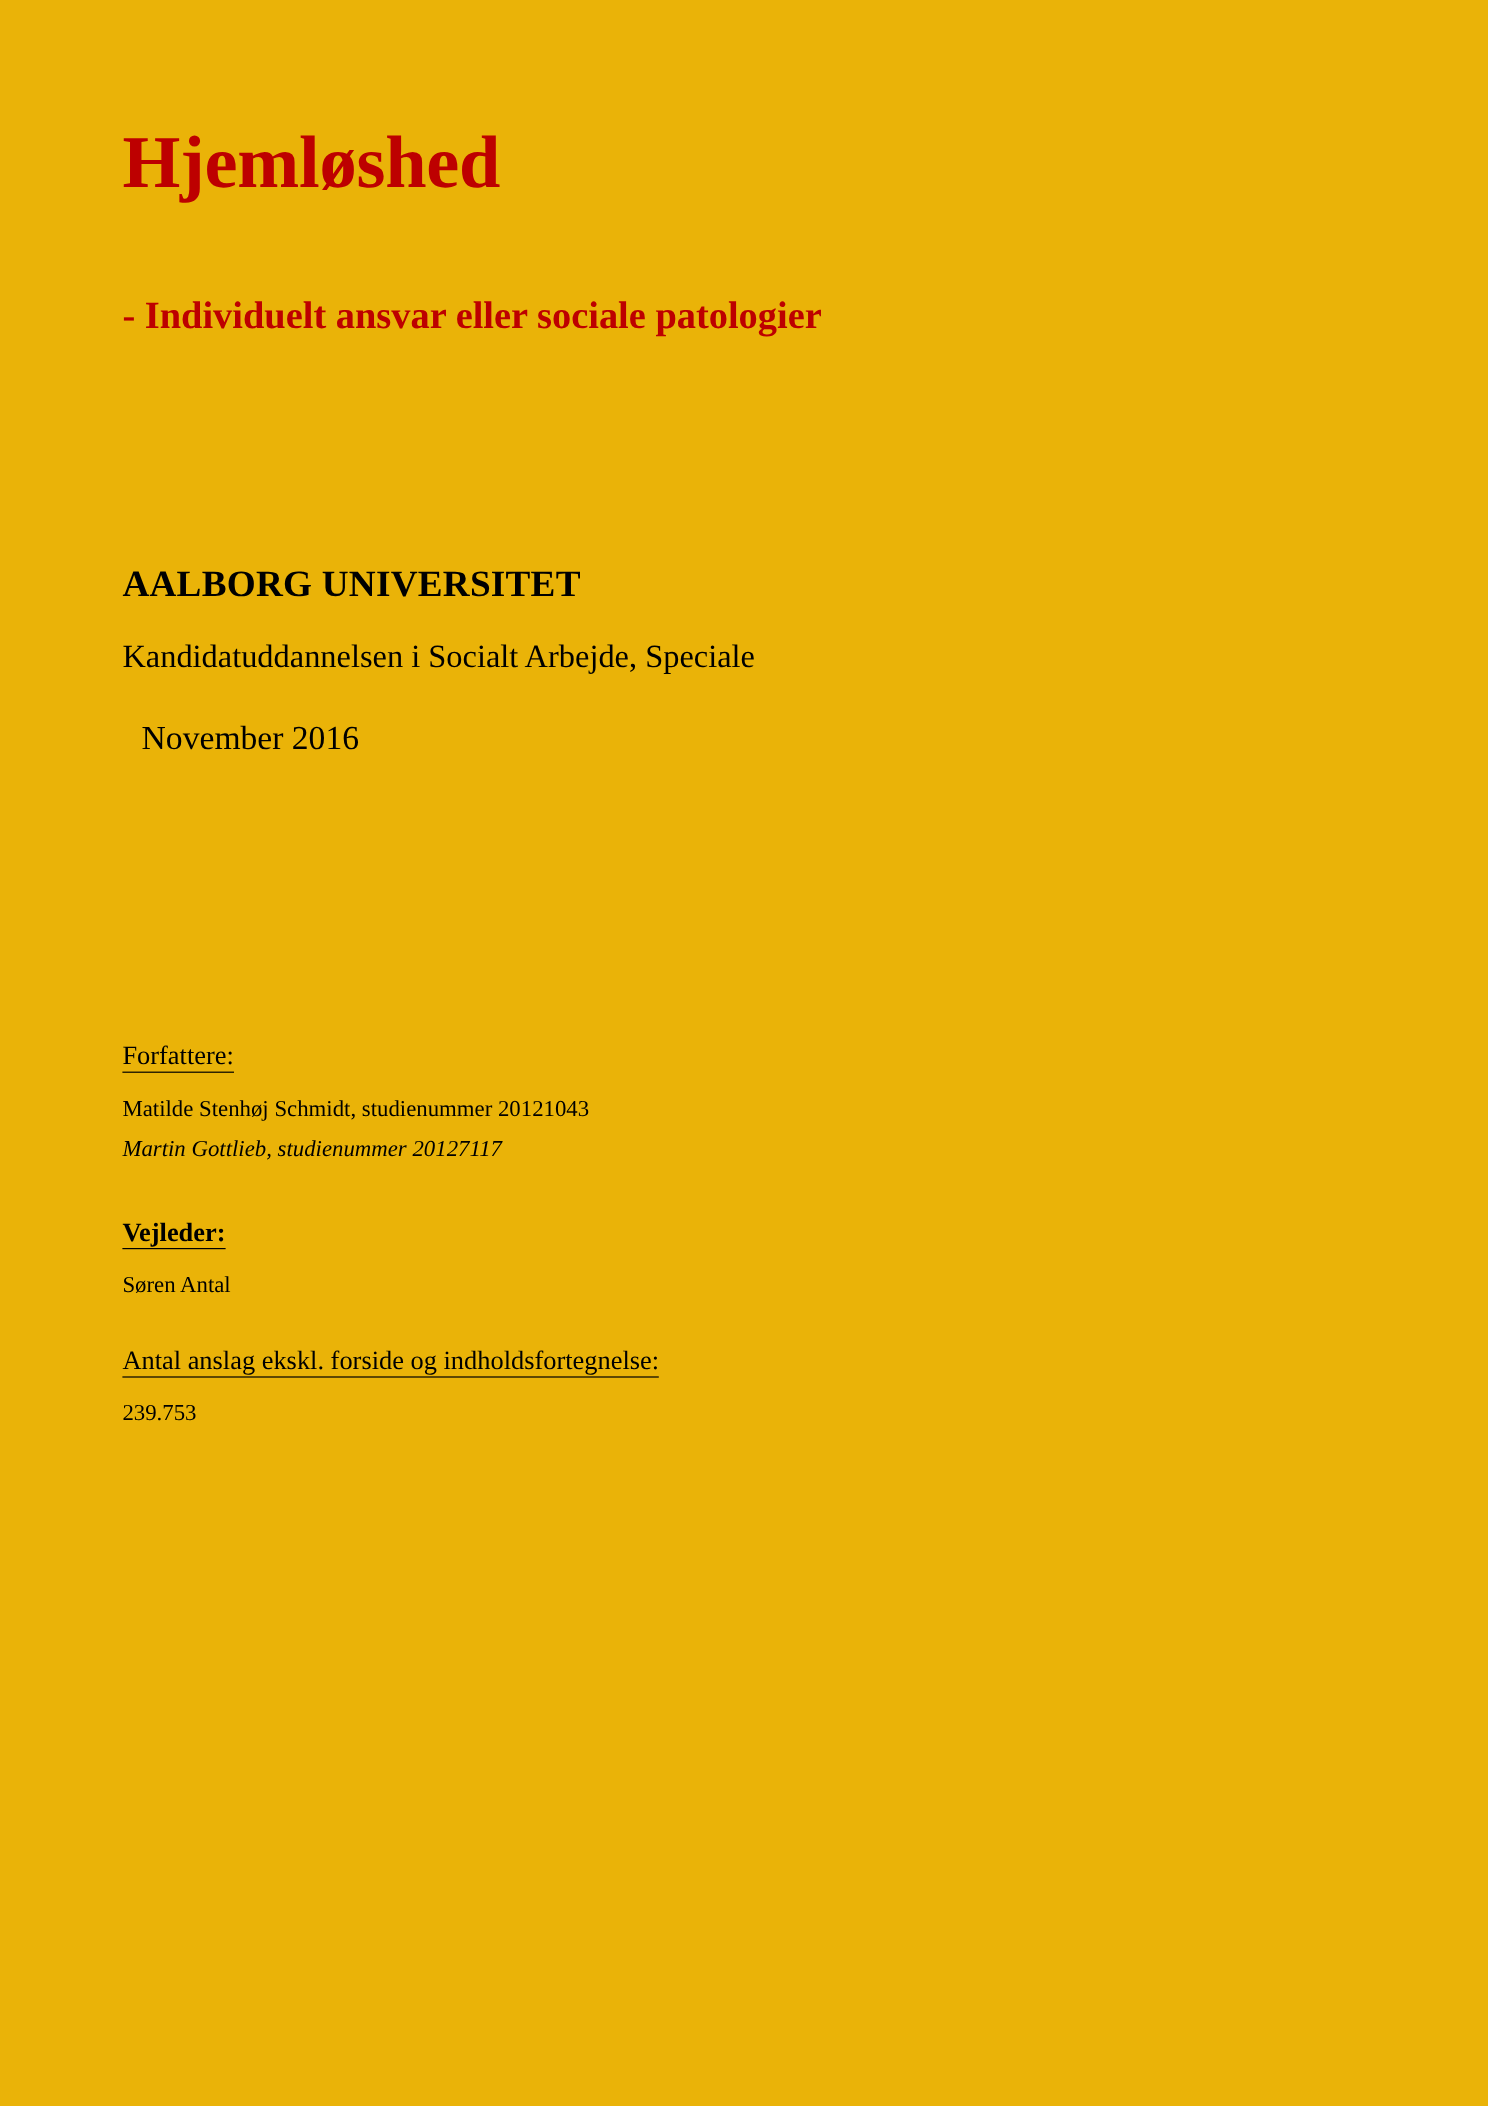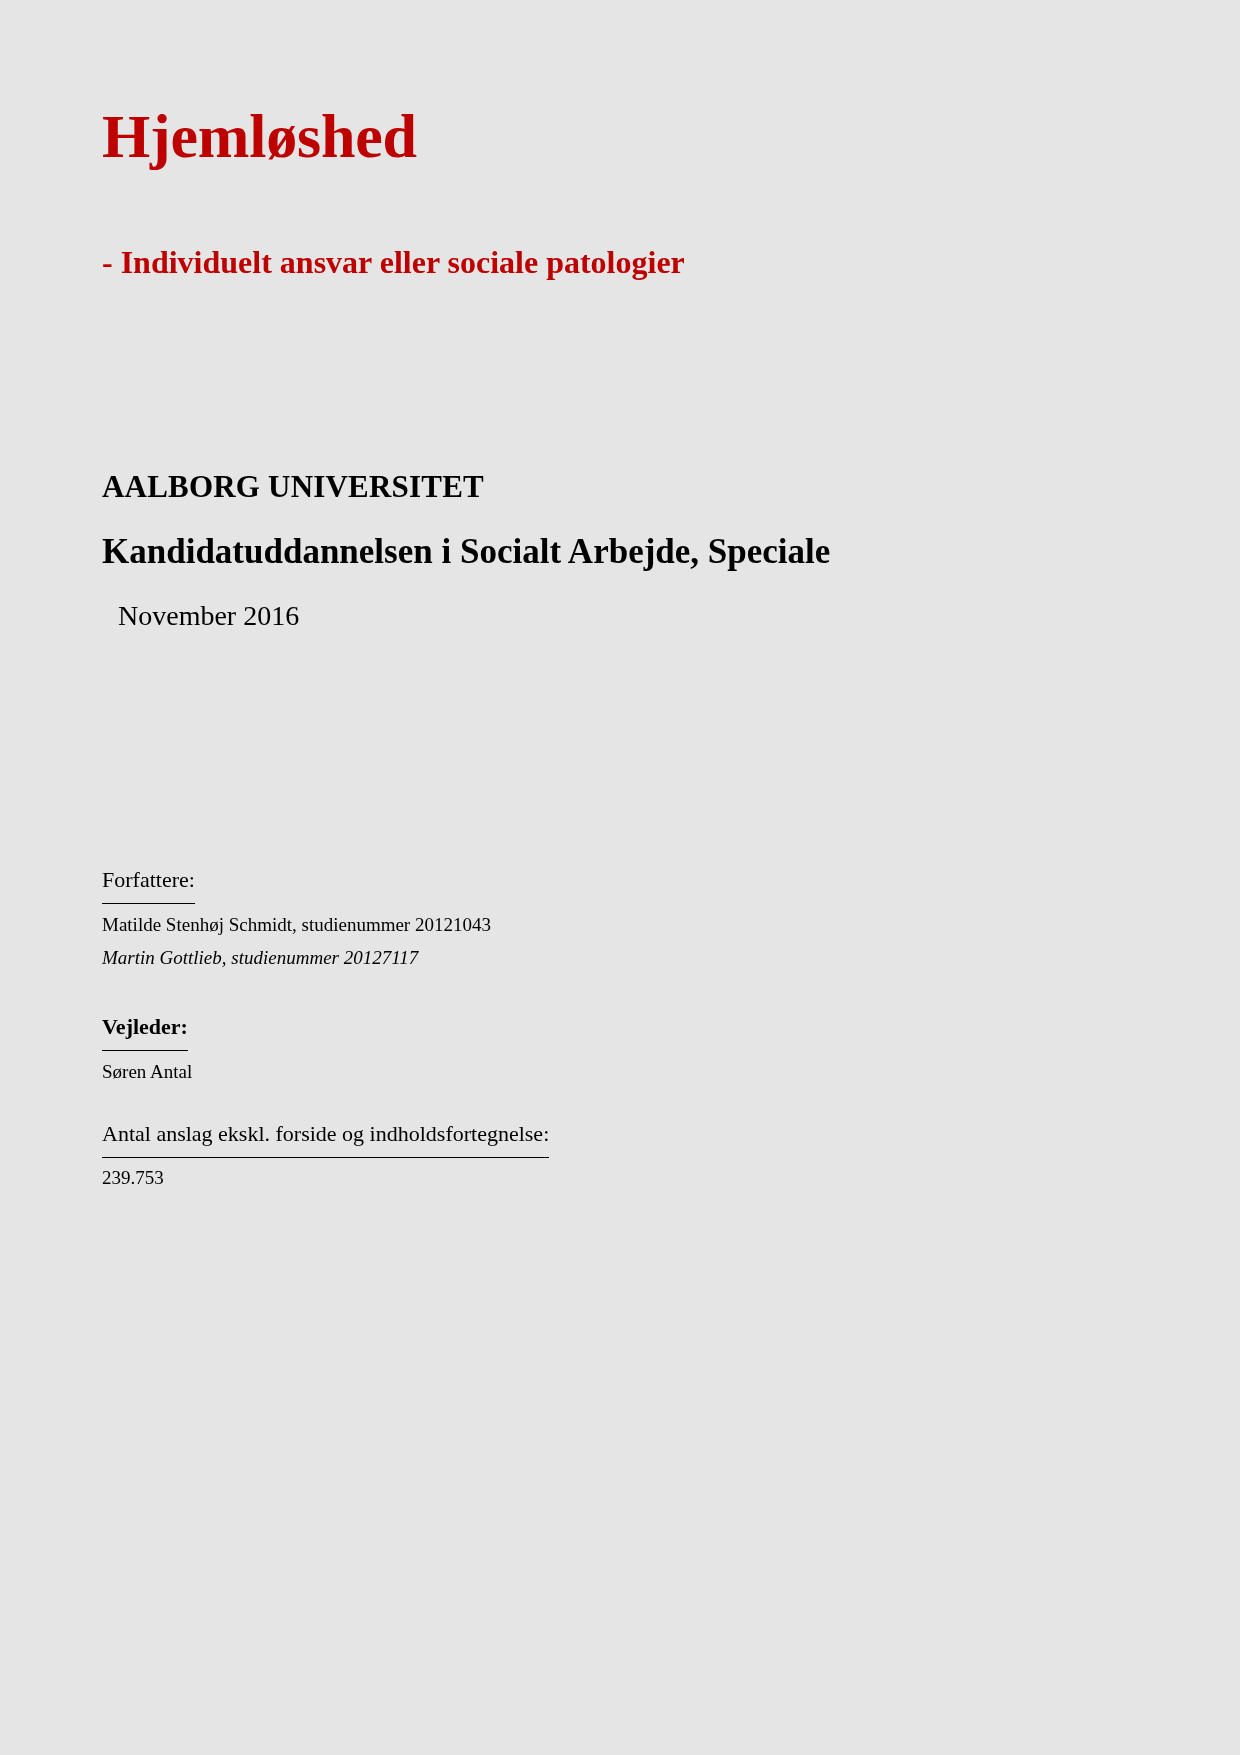--- a/index.html
+++ b/index.html
@@ -6,21 +6,21 @@
   html, body {
     margin: 0;
     padding: 0;
     background: #ffffff;
   }
 
   .page {
     position: relative;
     width: 1240px;
     height: 1755px;
-    background: #e5e5e5;
+    background: #eab308;
     margin: 0 auto;
     overflow: hidden;
     font-family: "Liberation Serif", "DejaVu Serif", serif;
     color: #000000;
     -webkit-font-smoothing: antialiased;
   }
 
   .content {
     position: absolute;
     left: 102px;
@@ -66,23 +66,23 @@
     color: #000000;
     letter-spacing: 0.2px;
     white-space: nowrap;
   }
 
   .programme {
     position: absolute;
     left: 0;
     top: 531px;
     margin: 0;
-    font-size: 35px;
+    font-size: 27px;
     line-height: 1.2;
-    font-weight: bold;
+    font-weight: normal;
     color: #000000;
     white-space: nowrap;
   }
 
   .date {
     position: absolute;
     left: 0;
     top: 583px;
     margin: 16px;
     font-size: 28px;
@@ -98,21 +98,21 @@
     left: 0;
     margin: 0;
     font-size: 22px;
     line-height: 1.25;
     font-weight: normal;
     color: #000000;
     white-space: nowrap;
   }
   .meta-heading > span {
     border-bottom: 1px solid #000000;
-    padding-bottom: 11px;
+    padding-bottom: 1px;
   }
 
   .meta-line {
     position: absolute;
     left: 0;
     margin: 0;
     font-size: 19px;
     line-height: 1.3;
     font-weight: normal;
     color: #000000;

